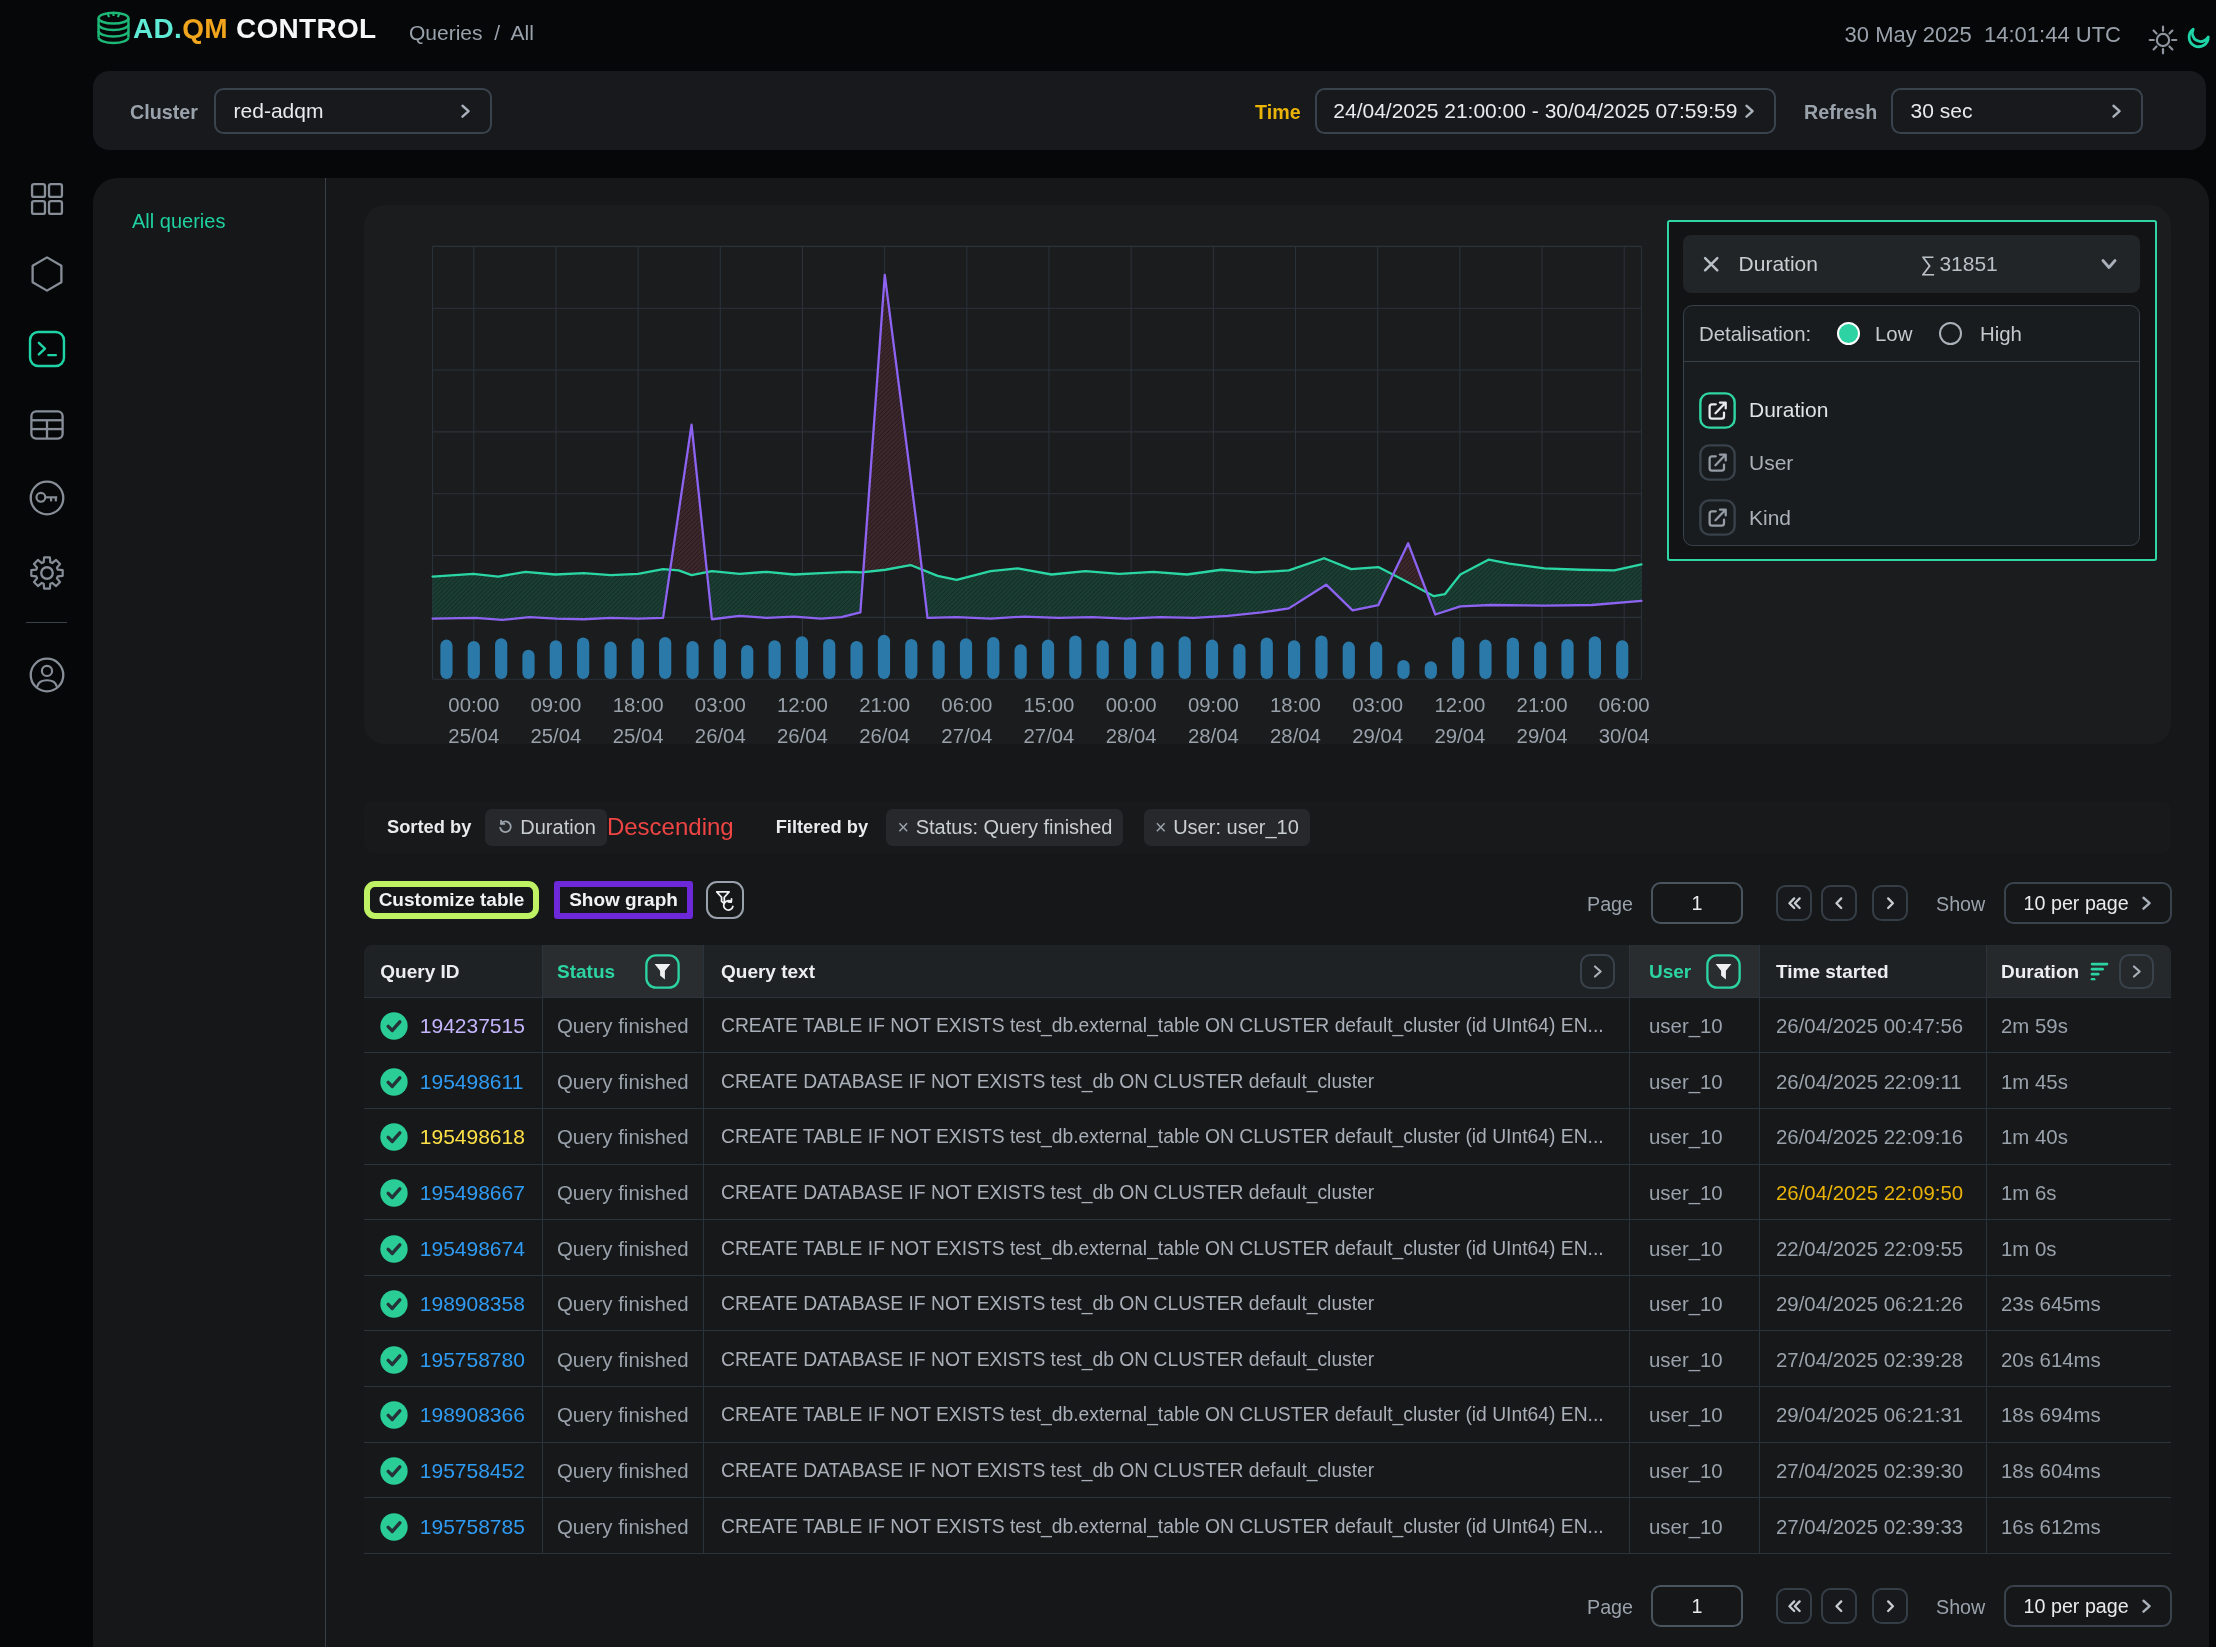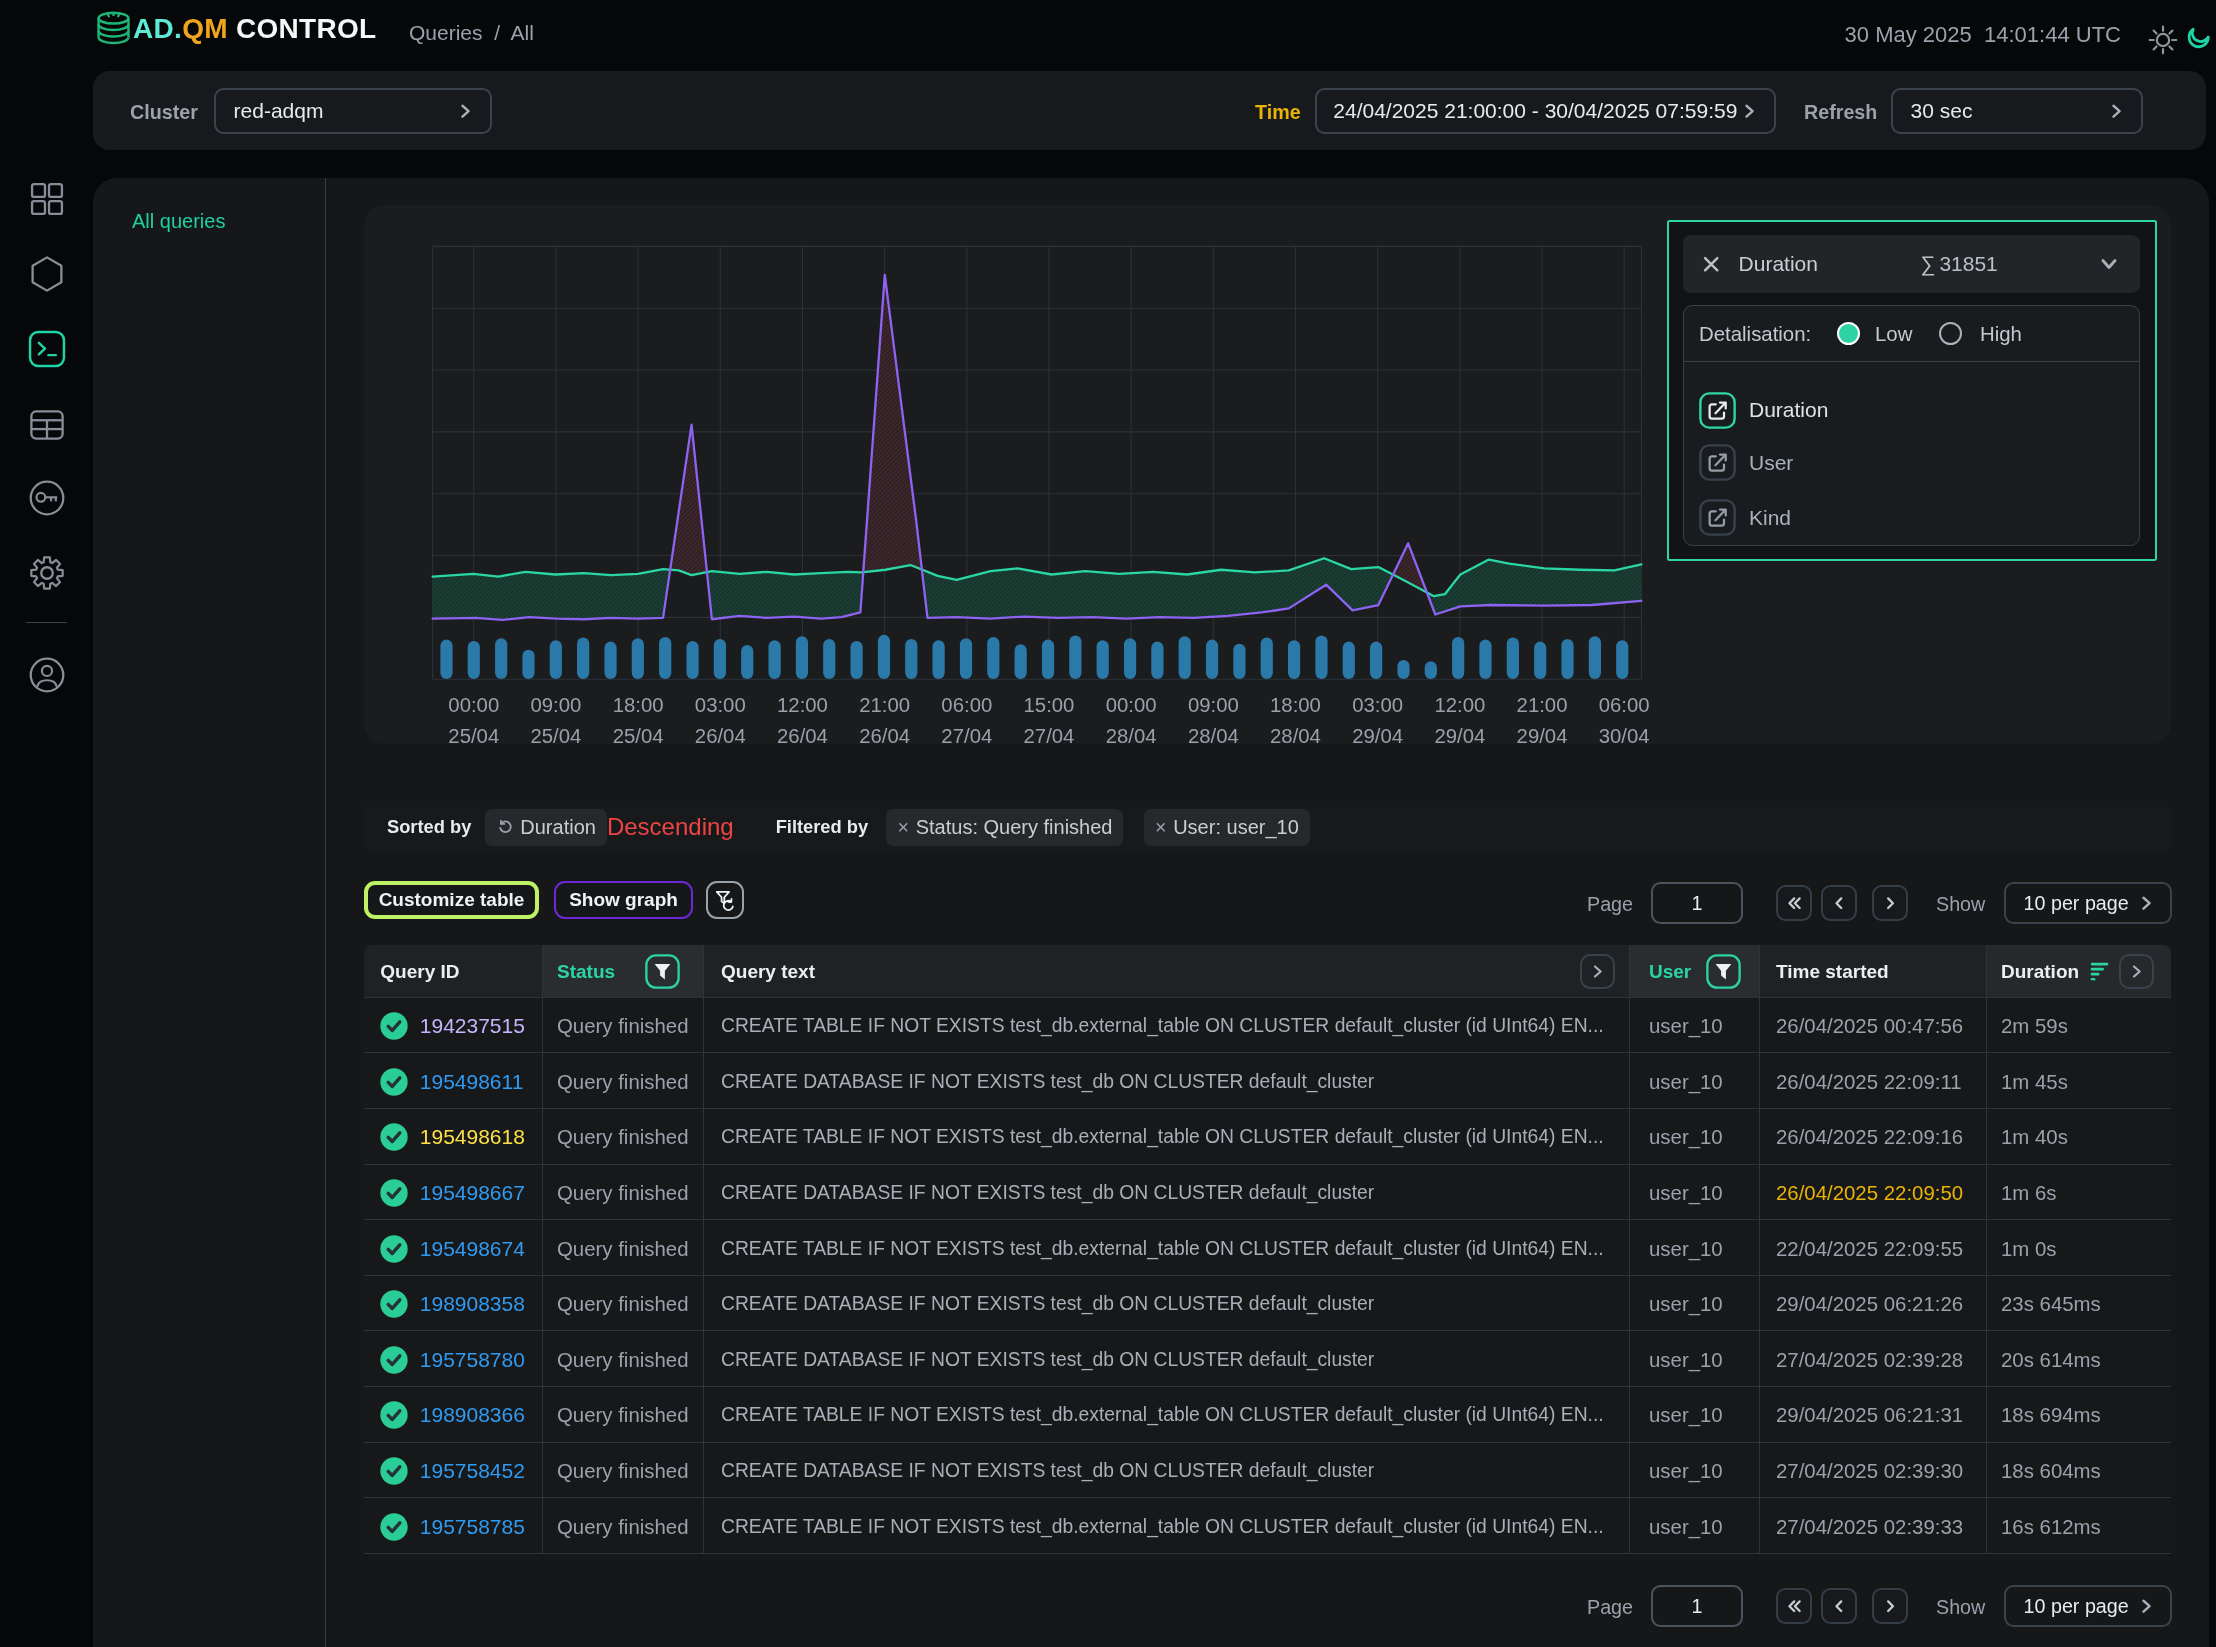--- a/index.html
+++ b/index.html
@@ -269,22 +269,22 @@
     <span class="flex" style="margin-left:18.3px;height:37px;background:#26282b;border-radius:6.8px;padding:0 11px;gap:6.8px">
       <span style="font-size:19.7px;color:#9aa2ac">×</span>
       <span style="font-size:20px;color:#c9ced3">Status: Query finished</span>
     </span>
     <span class="flex" style="margin-left:20.4px;height:37px;background:#26282b;border-radius:6.8px;padding:0 11px;gap:6.8px">
       <span style="font-size:19.7px;color:#9aa2ac">×</span>
       <span style="font-size:20px;color:#c9ced3">User: user_10</span>
     </span>
   </div>
 <div class="abs" style="left:364px;top:879px;width:1807px;height:42px">
-    <span class="flex b" style="position:absolute;left:0;top:2px;width:175px;height:38px;border:4px solid #bef264;border-radius:11px;justify-content:center;font-size:19px;color:#f0f2f4">Customize table</span>
-    <span class="flex b" style="position:absolute;left:190px;top:2px;width:139px;height:38px;border:2px solid #6d28d9;border-radius:11px;justify-content:center;font-size:19px;color:#f0f2f4">Show graph</span>
+    <span class="flex b" style="position:absolute;left:0;top:2px;width:175px;height:38px;border:6px solid #bef264;border-radius:11px;justify-content:center;font-size:19px;color:#f0f2f4">Customize table</span>
+    <span class="flex b" style="position:absolute;left:190px;top:2px;width:139px;height:38px;border:6px solid #6d28d9;border-radius:3px;justify-content:center;font-size:19px;color:#f0f2f4">Show graph</span>
     <span class="flex" style="position:absolute;left:342px;top:2px;width:38px;height:38px;border:2px solid #99a1ab;border-radius:11px;justify-content:center">
       <svg width="26" height="26" viewBox="0 0 38 38" fill="none">
         <path d="M 7 7 H 25 L 18 15 V 24 L 14 21 V 15 Z" stroke="#f0f2f4" stroke-width="2.6" stroke-linejoin="round"></path>
         <path d="M 30.5 28.5 A 6.8 6.8 0 1 1 28 21.5" stroke="#f0f2f4" stroke-width="2.6" fill="none" stroke-linecap="round"></path>
         <path d="M 28.5 17.5 L 28.2 22 L 23.8 21.6" stroke="#f0f2f4" stroke-width="2.6" fill="none" stroke-linecap="round" stroke-linejoin="round"></path>
       </svg>
     </span>
   </div>
 <div class="abs" style="left:364px;top:882px;width:1807px;height:43px">
     <span style="position:absolute;left:1223px;top:11px;font-size:19.7px;color:#9aa2ac">Page</span>

